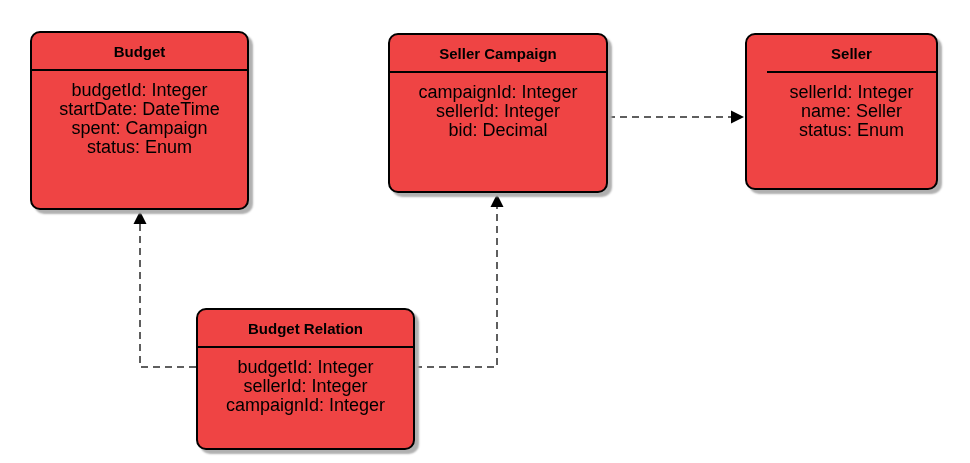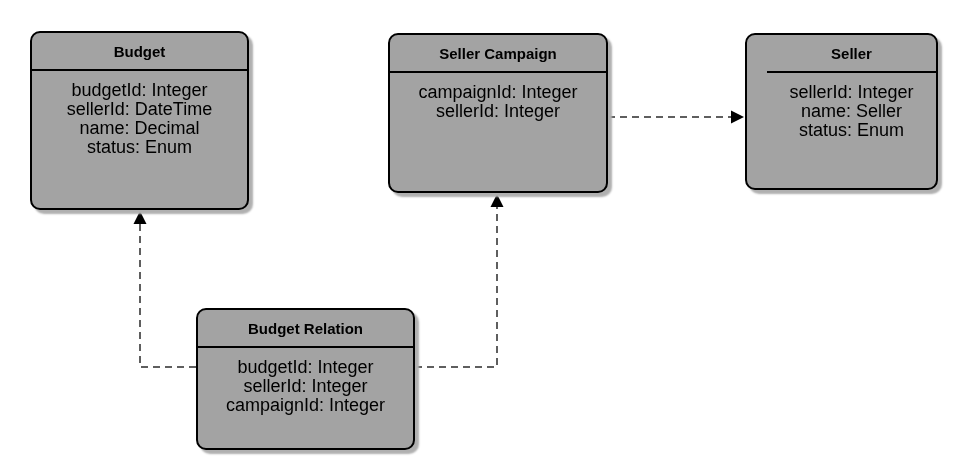--- a/index.html
+++ b/index.html
@@ -7,21 +7,21 @@
     position:relative;
     width:970px;height:463px;
     background:#ffffff;
     font-family:"Liberation Sans",sans-serif;
     overflow:hidden;
   }
   .edges{position:absolute;left:0;top:0;width:970px;height:463px;}
   .entity{
     position:absolute;
     box-sizing:border-box;
-    background:#a3a3a3;
+    background:#ef4444;
     border:2px solid #000000;
     border-radius:10px;
     box-shadow:4px 4px 2px #b0b0b0;
     display:flex;
     flex-direction:column;
     color:#000000;
   }
   .entity-title{
     flex:0 0 auto;
     height:38px;
@@ -64,31 +64,32 @@
     <g>
       <path class="edge-line" d="M608,117 L732,117" stroke="#5e5e5e"></path>
       <polygon points="744,117 731,110.5 731,123.5" fill="#000000"></polygon>
     </g>
   </svg>
 
   <div class="entity e-budget">
     <div class="entity-title">Budget</div>
     <div class="entity-body">
       <div>budgetId: Integer</div>
-      <div>sellerId: DateTime</div>
-      <div>name: Decimal</div>
+      <div>startDate: DateTime</div>
+      <div>spent: Campaign</div>
       <div>status: Enum</div>
     </div>
   </div>
 
   <div class="entity e-seller-campaign">
     <div class="entity-title">Seller Campaign</div>
     <div class="entity-body">
       <div>campaignId: Integer</div>
       <div>sellerId: Integer</div>
+      <div>bid: Decimal</div>
     </div>
   </div>
 
   <div class="entity e-seller">
     <div class="entity-title">Seller</div>
     <div class="entity-body">
       <div>sellerId: Integer</div>
       <div>name: Seller</div>
       <div>status: Enum</div>
     </div>

